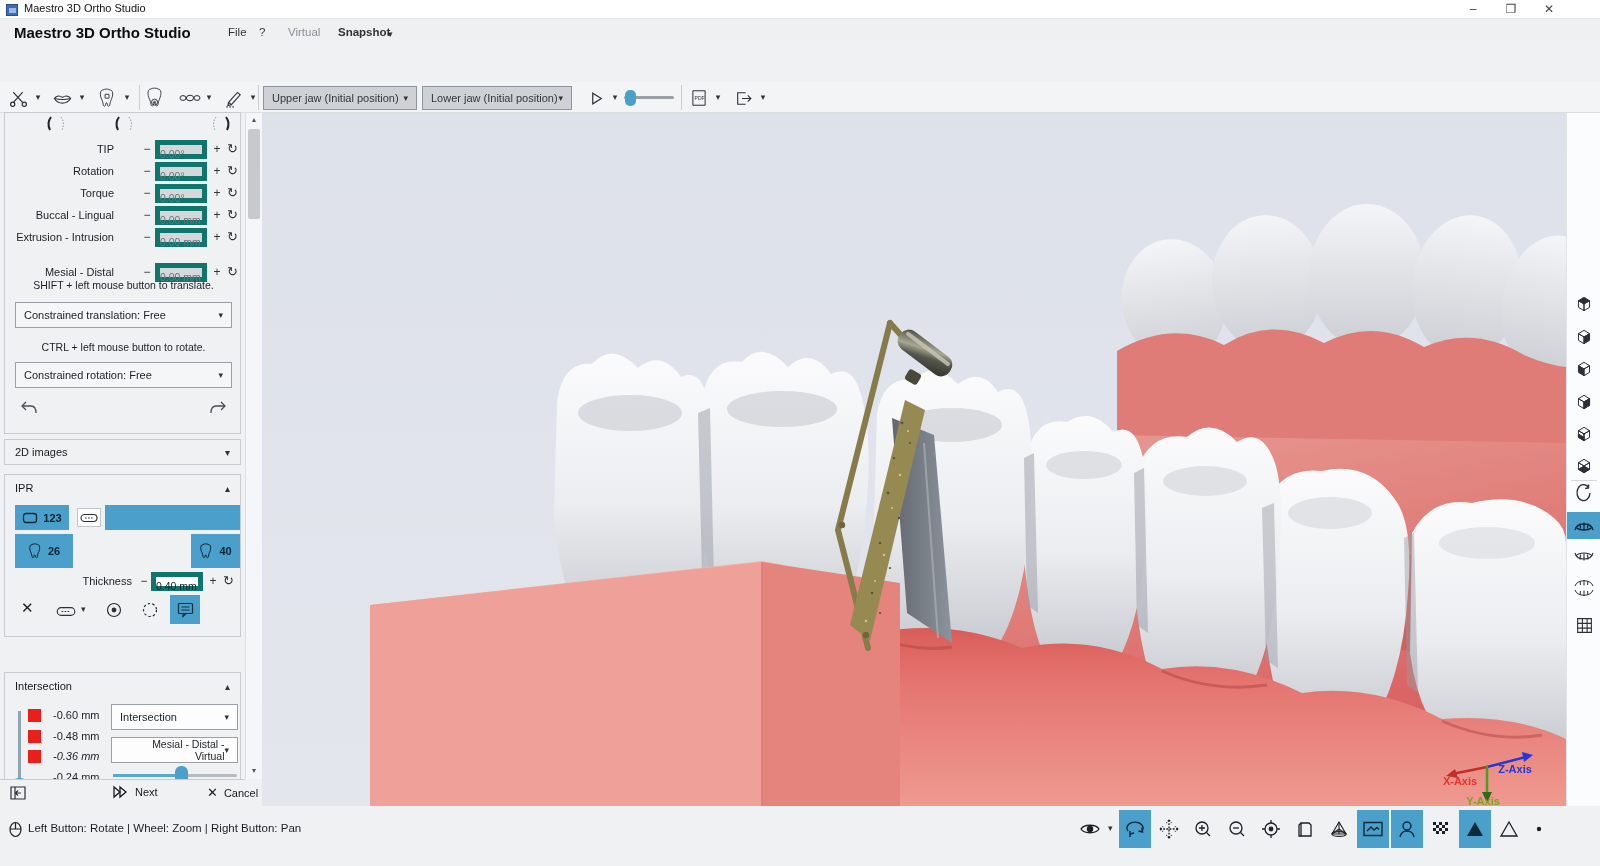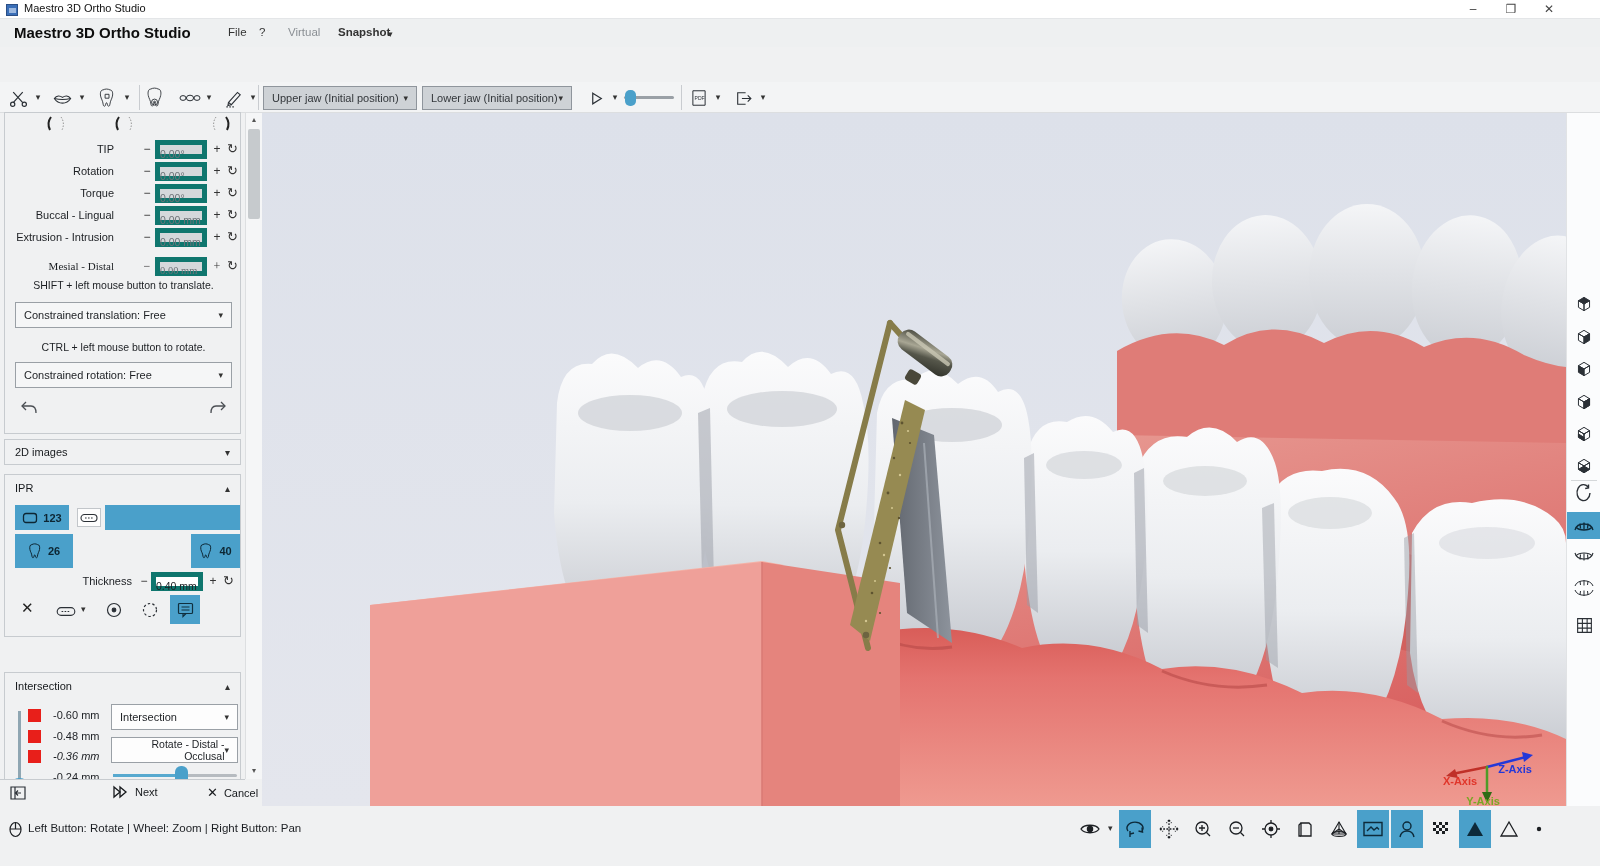--- a/index.html
+++ b/index.html
@@ -234,21 +234,21 @@
           <span class="plus">+</span>
           <span class="resetic">↻</span>
         </div>
         <div class="fldrow" style="top:115px;">
           <span class="fldlabel">Extrusion - Intrusion</span>
           <span class="minus">−</span>
           <span class="fldbox">0.00 mm</span>
           <span class="plus">+</span>
           <span class="resetic">↻</span>
         </div>
-        <div class="fldrow" style="top:144px;font-family:Liberation Serif, serif;">
+        <div class="fldrow" style="top:150px;">
           <span class="fldlabel">Mesial - Distal</span>
           <span class="minus">−</span>
           <span class="fldbox">0.00 mm</span>
           <span class="plus">+</span>
           <span class="resetic">↻</span>
         </div>
 
         <div class="hint" style="top:166px;">SHIFT + left mouse button to translate.</div>
         <div class="pdd" style="top:189px;">
           <span>Constrained translation: Free</span>
@@ -347,21 +347,21 @@
         <div class="legsq" style="top:77px;background:#e81f1a;"></div>
         <div class="legval" style="top:77px;font-style:italic;">-0.36 mm</div>
 
         <div class="legval" style="top:98px;">-0.24 mm</div>
 
         <div class="pdd" style="left:106px;width:127px;top:31px;background:#fdfdfd;">
           <span>Intersection</span>
             <span class="ddchev">▾</span>
         </div>
         <div class="pdd" style="left:106px;width:127px;top:64px;background:#fdfdfd;font-size:10.5px;">
-          <span>Rotate - Distal - Occlusal</span>
+          <span>Mesial - Distal - Virtual</span>
             <span class="ddchev">▾</span>
         </div>
 
         <div class="abs" style="left:108px;top:101px;width:124px;height:3px;background:#b6bbc0;border-radius:2px;">
           <span class="abs" style="left:0;top:0;width:68px;height:3px;background:#57a9cf;"></span>
           <span class="abs" style="left:62px;top:-8px;width:13px;height:19px;background:#4aa0ca;border-radius:6px;"></span>
         </div>
 
         <svg class="lineic abs" style="left:108px;top:120px;" width="24" height="14" viewBox="0 0 24 14" fill="none" stroke="#111" stroke-width="1.6">
             <path d="M4 13 C2 8 3 3 7 2.5 C9.5 2.2 10.5 3.5 12 3.5 C13.5 3.5 14.5 2.2 17 2.5 C21 3 22 8 20 13"></path>

